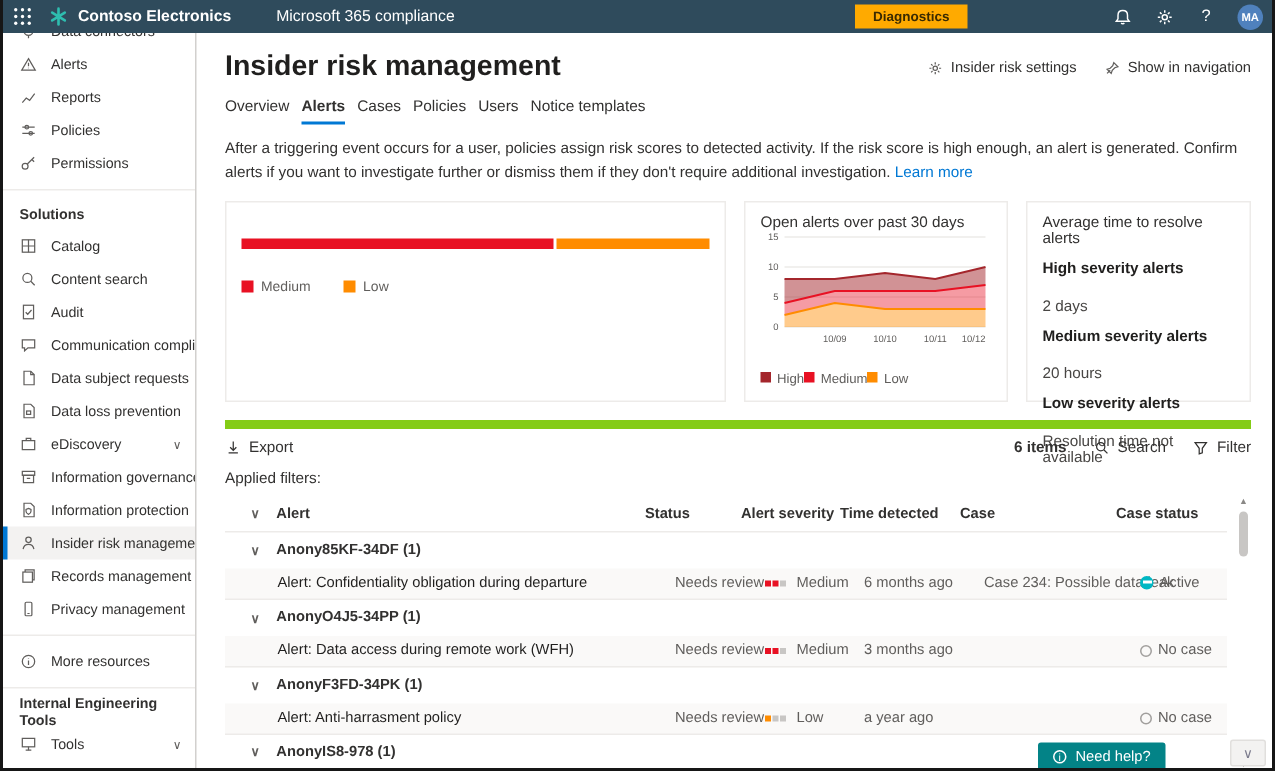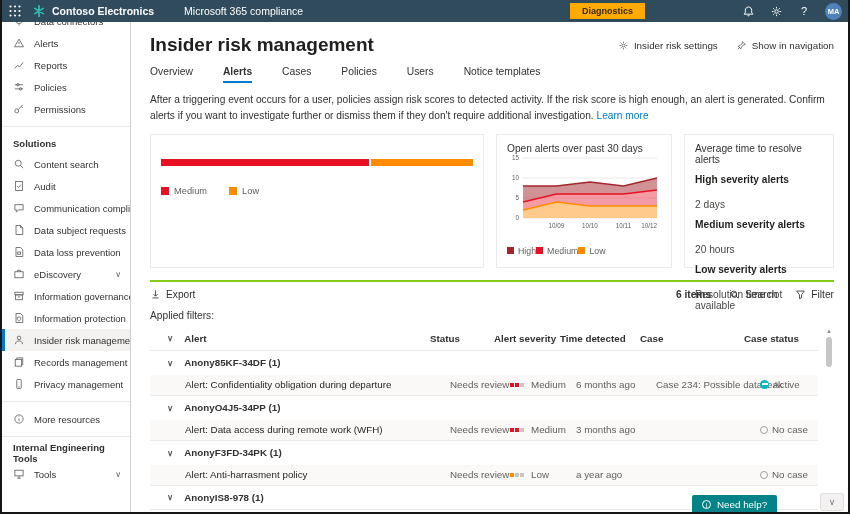--- a/index.html
+++ b/index.html
@@ -40,21 +40,21 @@
   .snav-div { border-top:1px solid #edebe9; margin:6px 0; }
 
   
   .main { position:absolute; left:130px; top:22px; right:0; bottom:0; padding:0 14px 0 18px; overflow:hidden; background:#fff; }
   .page-head { display:flex; align-items:center; margin-top:12px; }
   .page-title { font-size:19px; font-weight:bold; color:#201f1e; }
   .head-links { margin-left:auto; display:flex; gap:18px; align-items:center; }
   .head-link { display:flex; align-items:center; gap:5px; font-size:9.8px; color:#323130; cursor:pointer; }
   .head-link .ic { width:11px; height:11px; fill:none; stroke:#605e5c; stroke-width:1.2; }
 
-  .tab-bar { display:flex; gap:30px; margin-top:10px; }
+  .tab-bar { display:flex; gap:8px; margin-top:10px; }
   .tab { font-size:10.3px; color:#323130; padding-bottom:4px; cursor:pointer; }
   .tab.active { font-weight:bold; border-bottom:2px solid #0078d4; }
 
   .desc { margin-top:9px; font-size:10.2px; color:#323130; line-height:1.55; }
   .desc a { color:#0078d4; text-decoration:none; cursor:pointer; }
 
   
   .cards { display:flex; gap:12px; margin-top:10px; height:134px; }
   .card { border:1px solid #edebe9; padding:8px 10px; background:#fff; }
   .card-label { font-size:10.2px; color:#323130; }
@@ -69,21 +69,21 @@
   .card-chart { width:176px; padding:8px 8px 6px 10px; }
   .chart-legend { display:flex; gap:0; margin-top:2px; }
   .chart-legend .legend-item { font-size:8.8px; gap:4px; }
   .chart-legend i { width:7px; height:7px; }
 
   .card-avg { flex:1; }
   .avg-row-label { font-size:10.2px; font-weight:bold; color:#201f1e; margin-top:9px; }
   .avg-row-value { font-size:10.2px; color:#484644; margin-top:14px; }
 
   
-  .tablesec { margin-top:12px; border-top:2px solid #84cc16; padding-top:7px; }
+  .tablesec { margin-top:12px; border-top:6px solid #84cc16; padding-top:7px; }
   .toolbar { display:flex; align-items:center; font-size:10.2px; color:#323130; }
   .tool-btn { display:flex; align-items:center; gap:5px; cursor:pointer; }
   .tool-btn .ic { width:11px; height:11px; fill:none; stroke:#323130; stroke-width:1.2; }
   .tool-right { margin-left:auto; display:flex; gap:18px; align-items:center; }
   .items-count { font-weight:bold; }
   .applied { margin-top:10px; font-size:10.2px; color:#323130; }
 
   .tblwrap { position:relative; margin-top:6px; padding-right:16px; }
   .trow { display:grid; grid-template-columns:280px 64px 66px 80px 104px 1fr; align-items:center; }
   .thead { height:24px; border-bottom:1px solid #edebe9; font-size:9.8px; font-weight:bold; color:#323130; }
@@ -200,20 +200,28 @@
           <svg class="ic" viewBox="0 0 16 16">
             <circle cx="5" cy="10.5" r="2.6"></circle>
             <path d="M7 8.5 13 2.5M11 4.5l2 2"></path>
           </svg>
           <span>Permissions</span>
         </div>
         <div class="snav-div"></div>
         <div class="snav-header">Solutions</div>
         <div class="snav-item">
           <svg class="ic" viewBox="0 0 16 16">
+            <rect x="2.5" y="2.5" width="11" height="11"></rect>
+            <line x1="8" y1="2.5" x2="8" y2="13.5"></line>
+            <line x1="2.5" y1="8" x2="13.5" y2="8"></line>
+          </svg>
+          <span>Catalog</span>
+        </div>
+        <div class="snav-item">
+          <svg class="ic" viewBox="0 0 16 16">
             <circle cx="7" cy="7" r="4"></circle>
             <line x1="10" y1="10" x2="13.5" y2="13.5"></line>
           </svg>
           <span>Content search</span>
         </div>
         <div class="snav-item">
           <svg class="ic" viewBox="0 0 16 16">
             <rect x="3.5" y="2" width="9" height="12"></rect>
             <path d="M5.5 8.2l1.8 1.8 3.4-3.8"></path>
           </svg>

